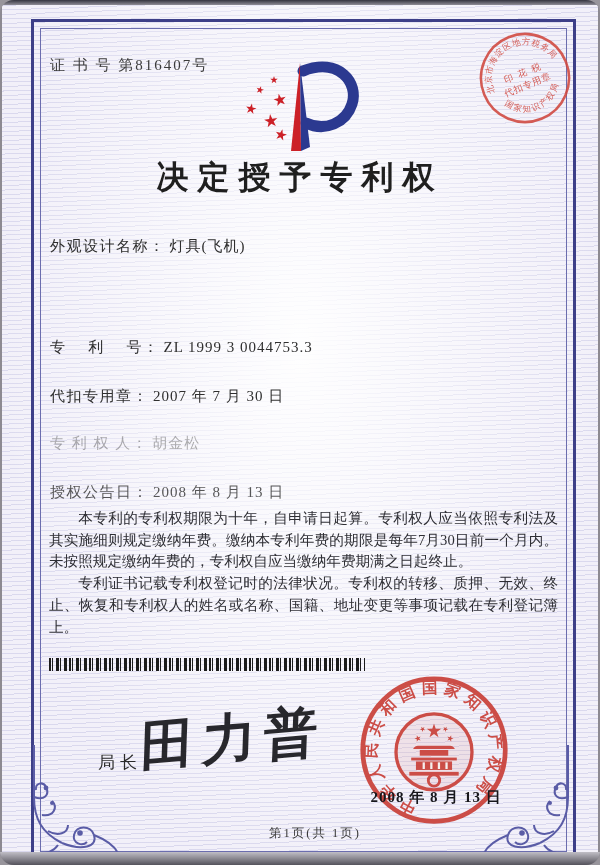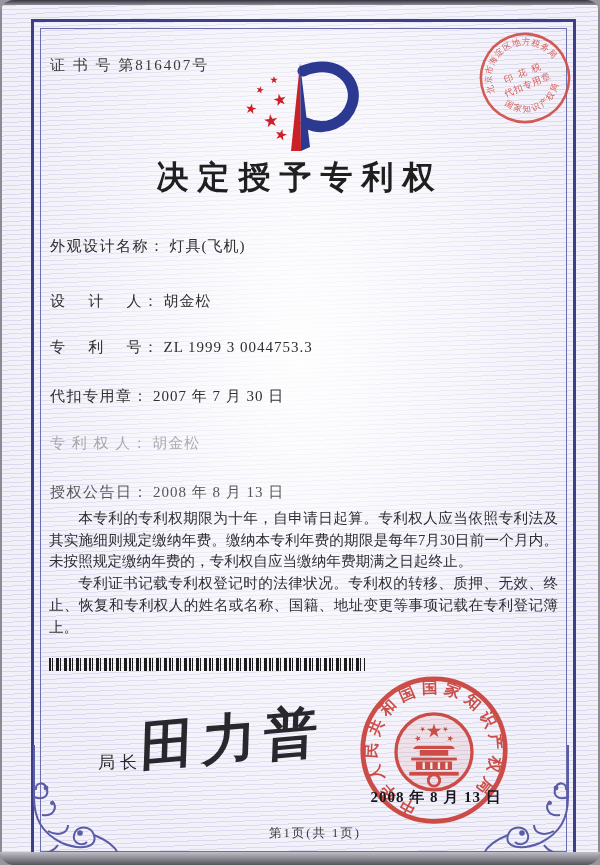--- a/index.html
+++ b/index.html
@@ -95,23 +95,20 @@
       </text>
       <text x="60" y="57" text-anchor="middle" font-size="11.5" fill="#d0473e" letter-spacing="2">印 花 税</text>
       <text x="60" y="73" text-anchor="middle" font-size="11.5" fill="#d0473e" letter-spacing="1">代扣专用章</text>
     </svg>
 
     <div class="title">决定授予专利权</div>
 
     <div class="field f0">
       <span class="flabel">外观设计名称：</span><span class="fvalue">灯具(飞机)</span>
     </div>
-    <div class="field f1">
-      <span class="flabel">设　 计　 人：</span><span class="fvalue">胡金松</span>
-    </div>
     <div class="field f2">
       <span class="flabel">专　 利　 号：</span><span class="fvalue">ZL 1999 3 0044753.3</span>
     </div>
     <div class="field f3">
       <span class="flabel">代扣专用章：</span><span class="fvalue">2007 年 7 月 30 日</span>
     </div>
     <div class="field f4">
       <span class="flabel">专 利 权 人：</span><span class="fvalue">胡金松</span>
     </div>
     <div class="field f5">

